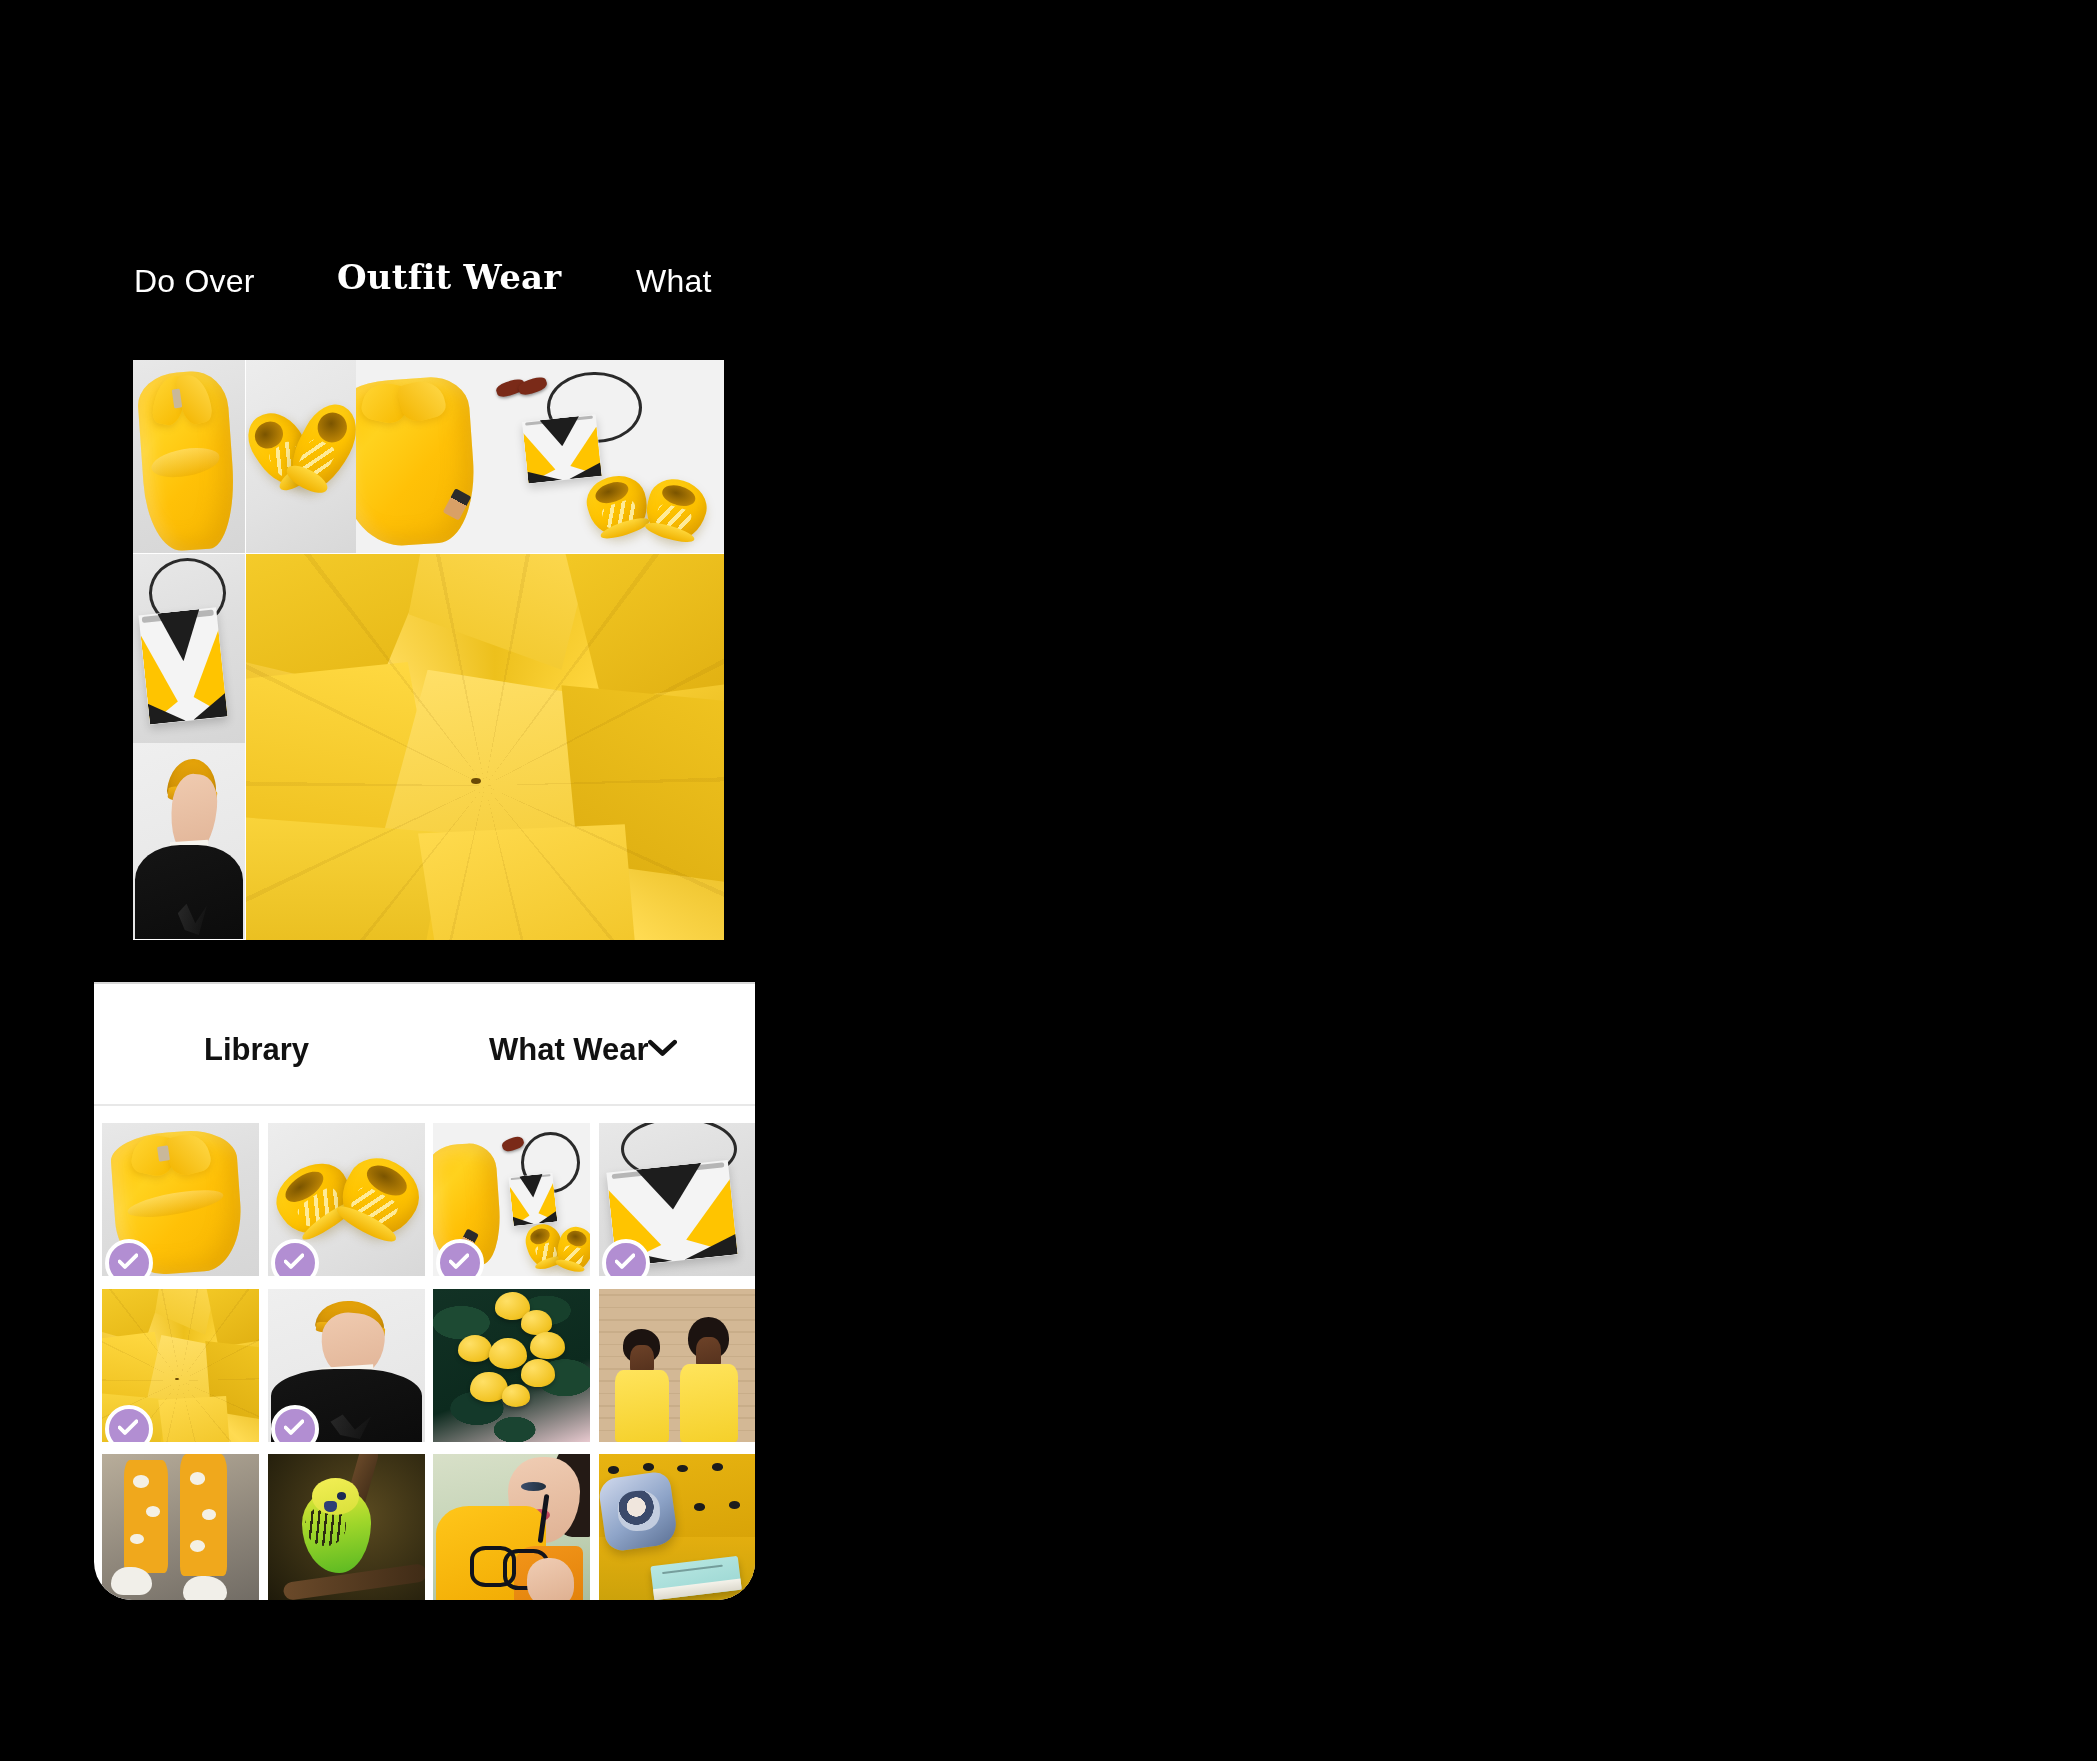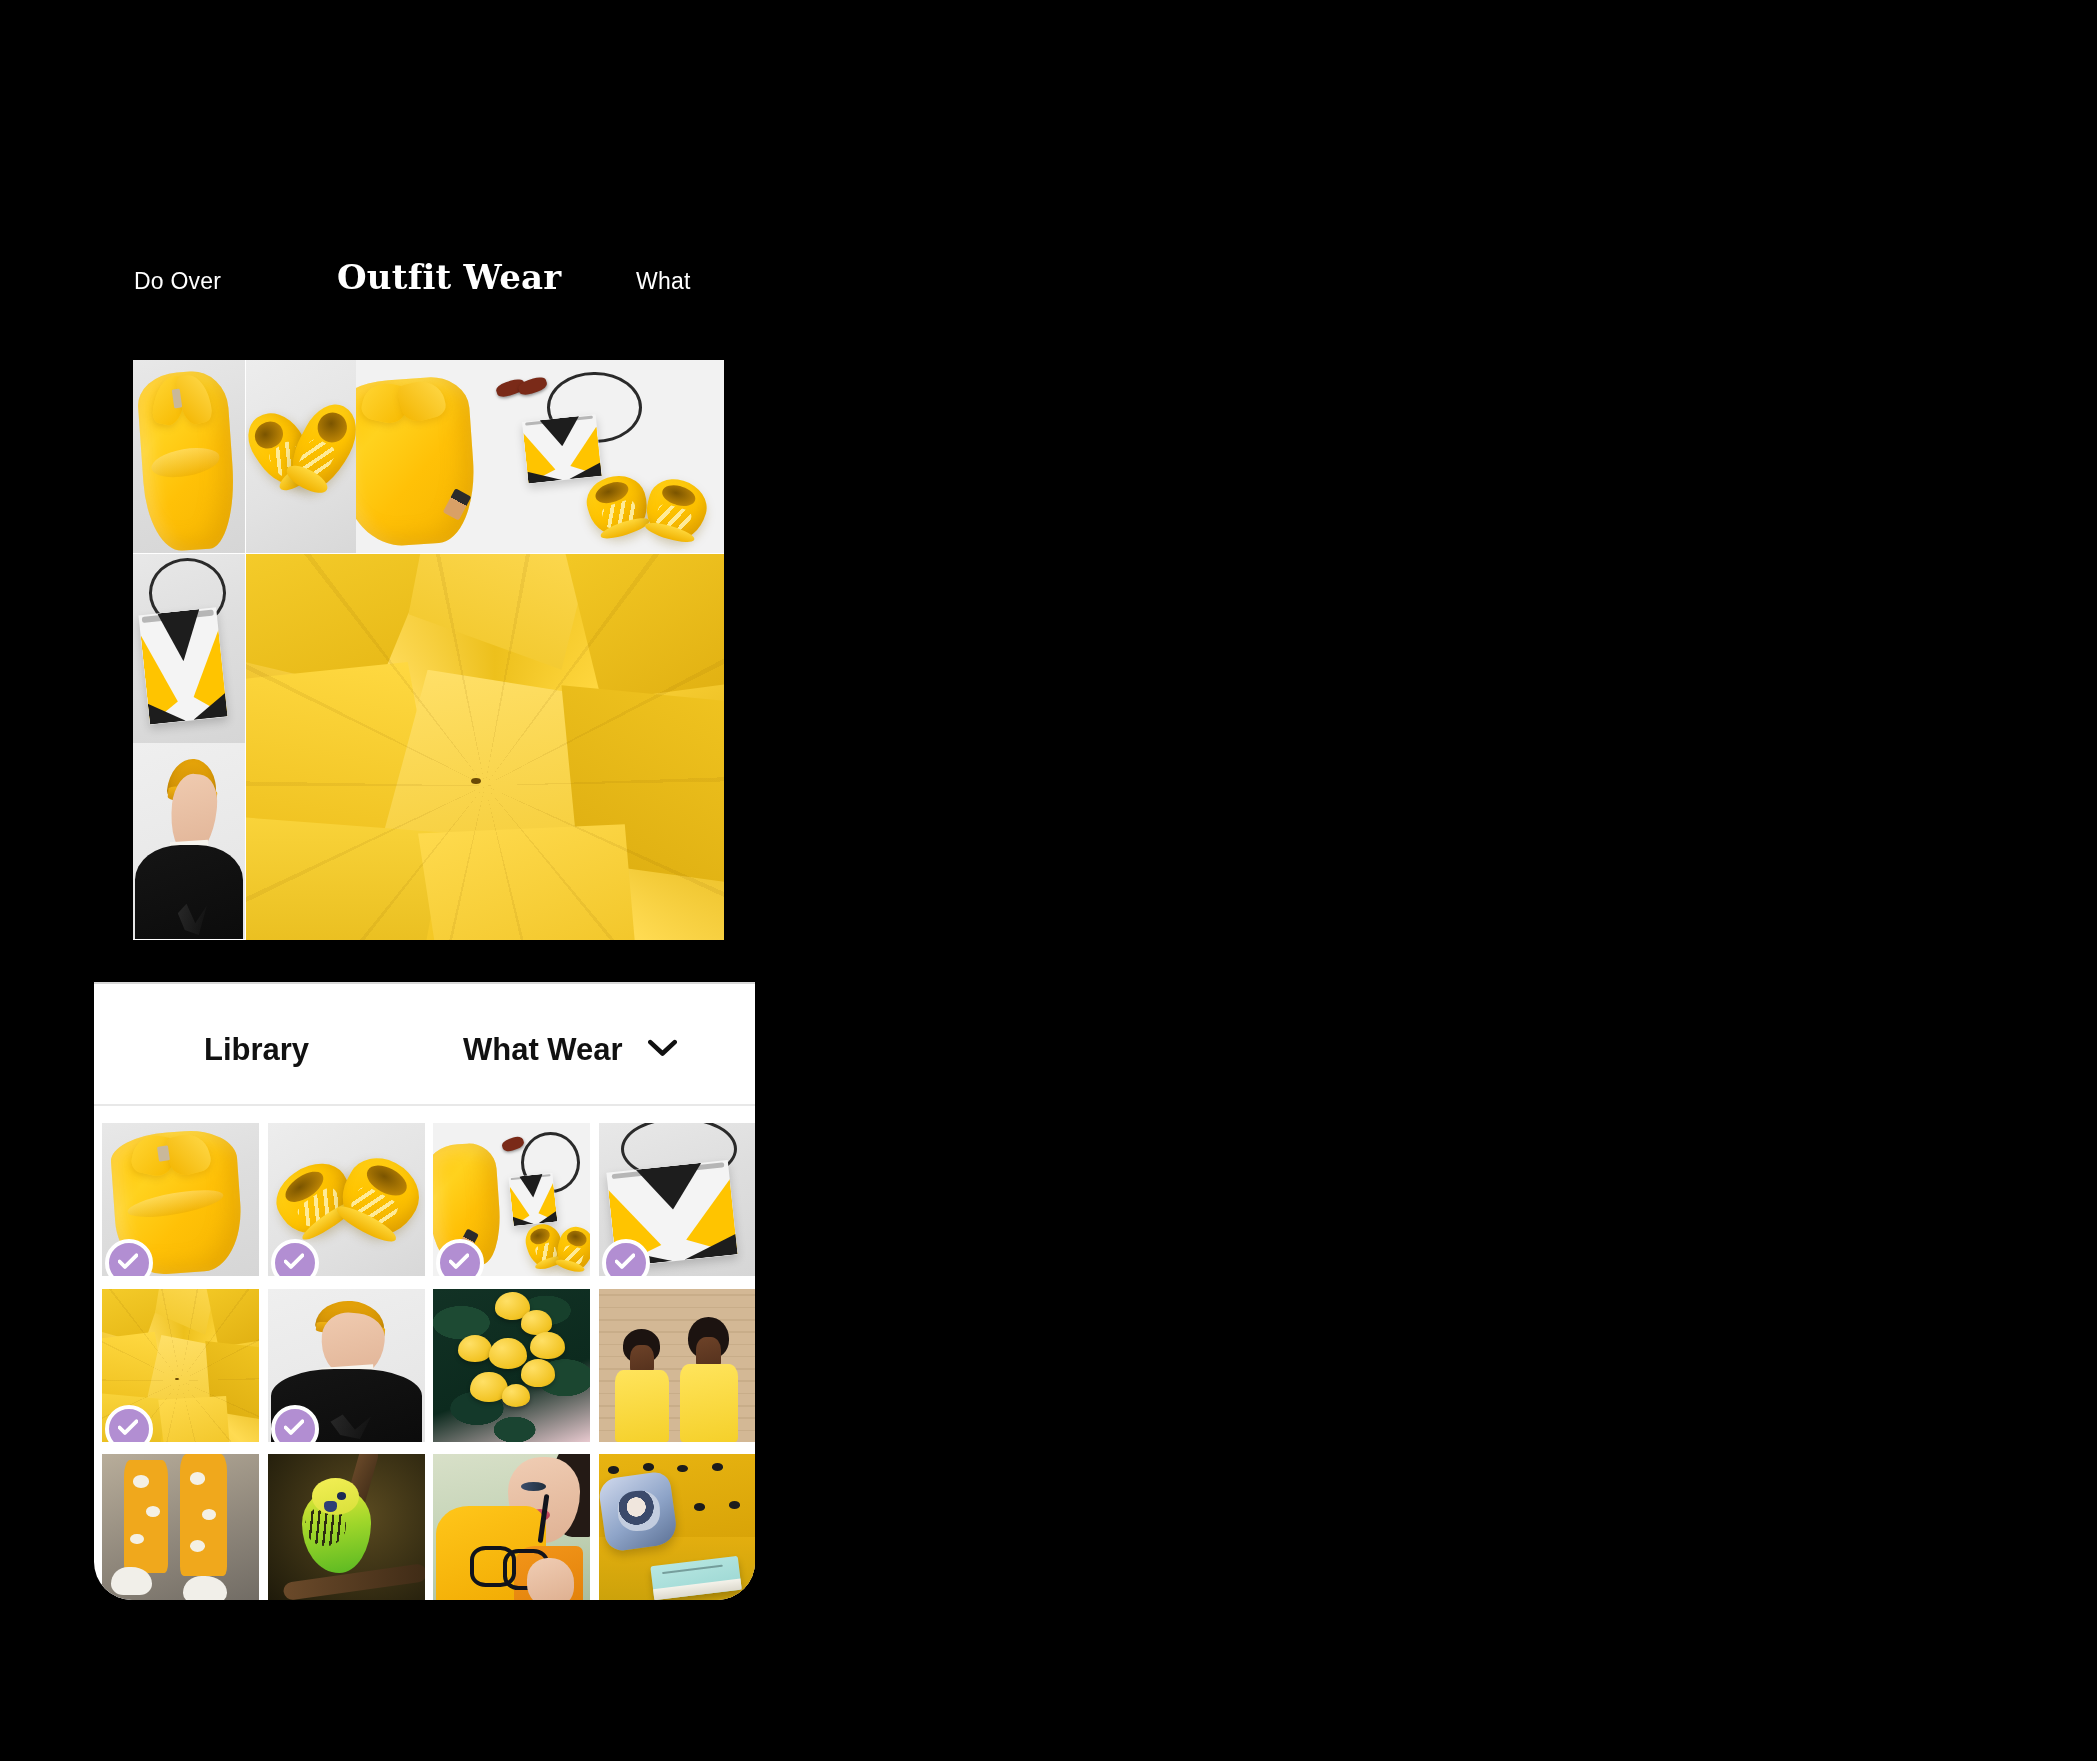--- a/index.html
+++ b/index.html
@@ -20,21 +20,21 @@
   #topbar {
     position: absolute;
     left: 0;
     top: 253px;
     width: 767px;
     height: 61px;
   }
   .topbar-btn {
     position: absolute;
     color: #ffffff;
-    font-size: 23px;
+    font-size: 32px;
     line-height: 38px;
     white-space: nowrap;
     letter-spacing: 0.2px;
   }
   #btn-doover { left: 134px; top: 9.2px; font-family: "Liberation Sans", sans-serif; }
   #btn-title  {
     left: 337px; top: 4.6px;
     font-family: "DejaVu Serif", "Liberation Serif", serif;
     font-weight: 700;
     font-size: 34px;
@@ -412,21 +412,21 @@
   .sheet-tab {
     position: absolute;
     color: #111111;
     font-weight: 700;
     font-size: 31px;
     line-height: 35px;
     white-space: nowrap;
     text-align: right;
   }
   #tab-library  { left: 110px; top: 48px; }
-  #tab-whatwear { left: 369px; top: 48px; }
+  #tab-whatwear { left: 395px; top: 48px; }
   #chevron-down {
     position: absolute;
     left: 554px; top: 55px;
     width: 29px; height: 18.4px;
   }
   #chevron-down svg { display: block; }
   #sheet-divider {
     position: absolute;
     left: 0; top: 122px;
     width: 100%; height: 1.5px;

